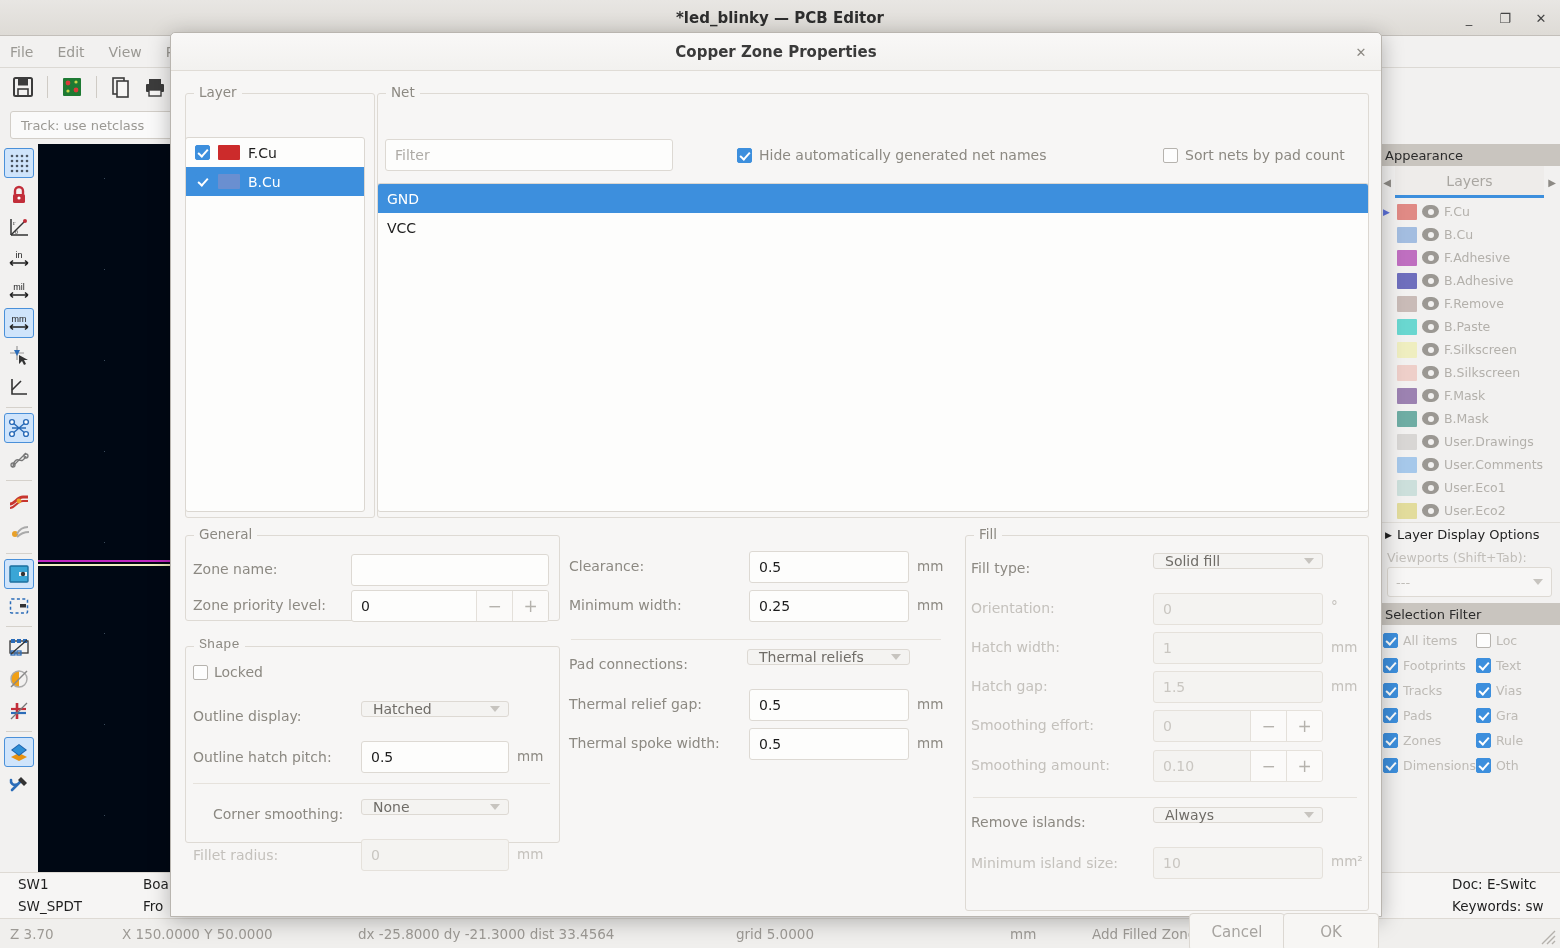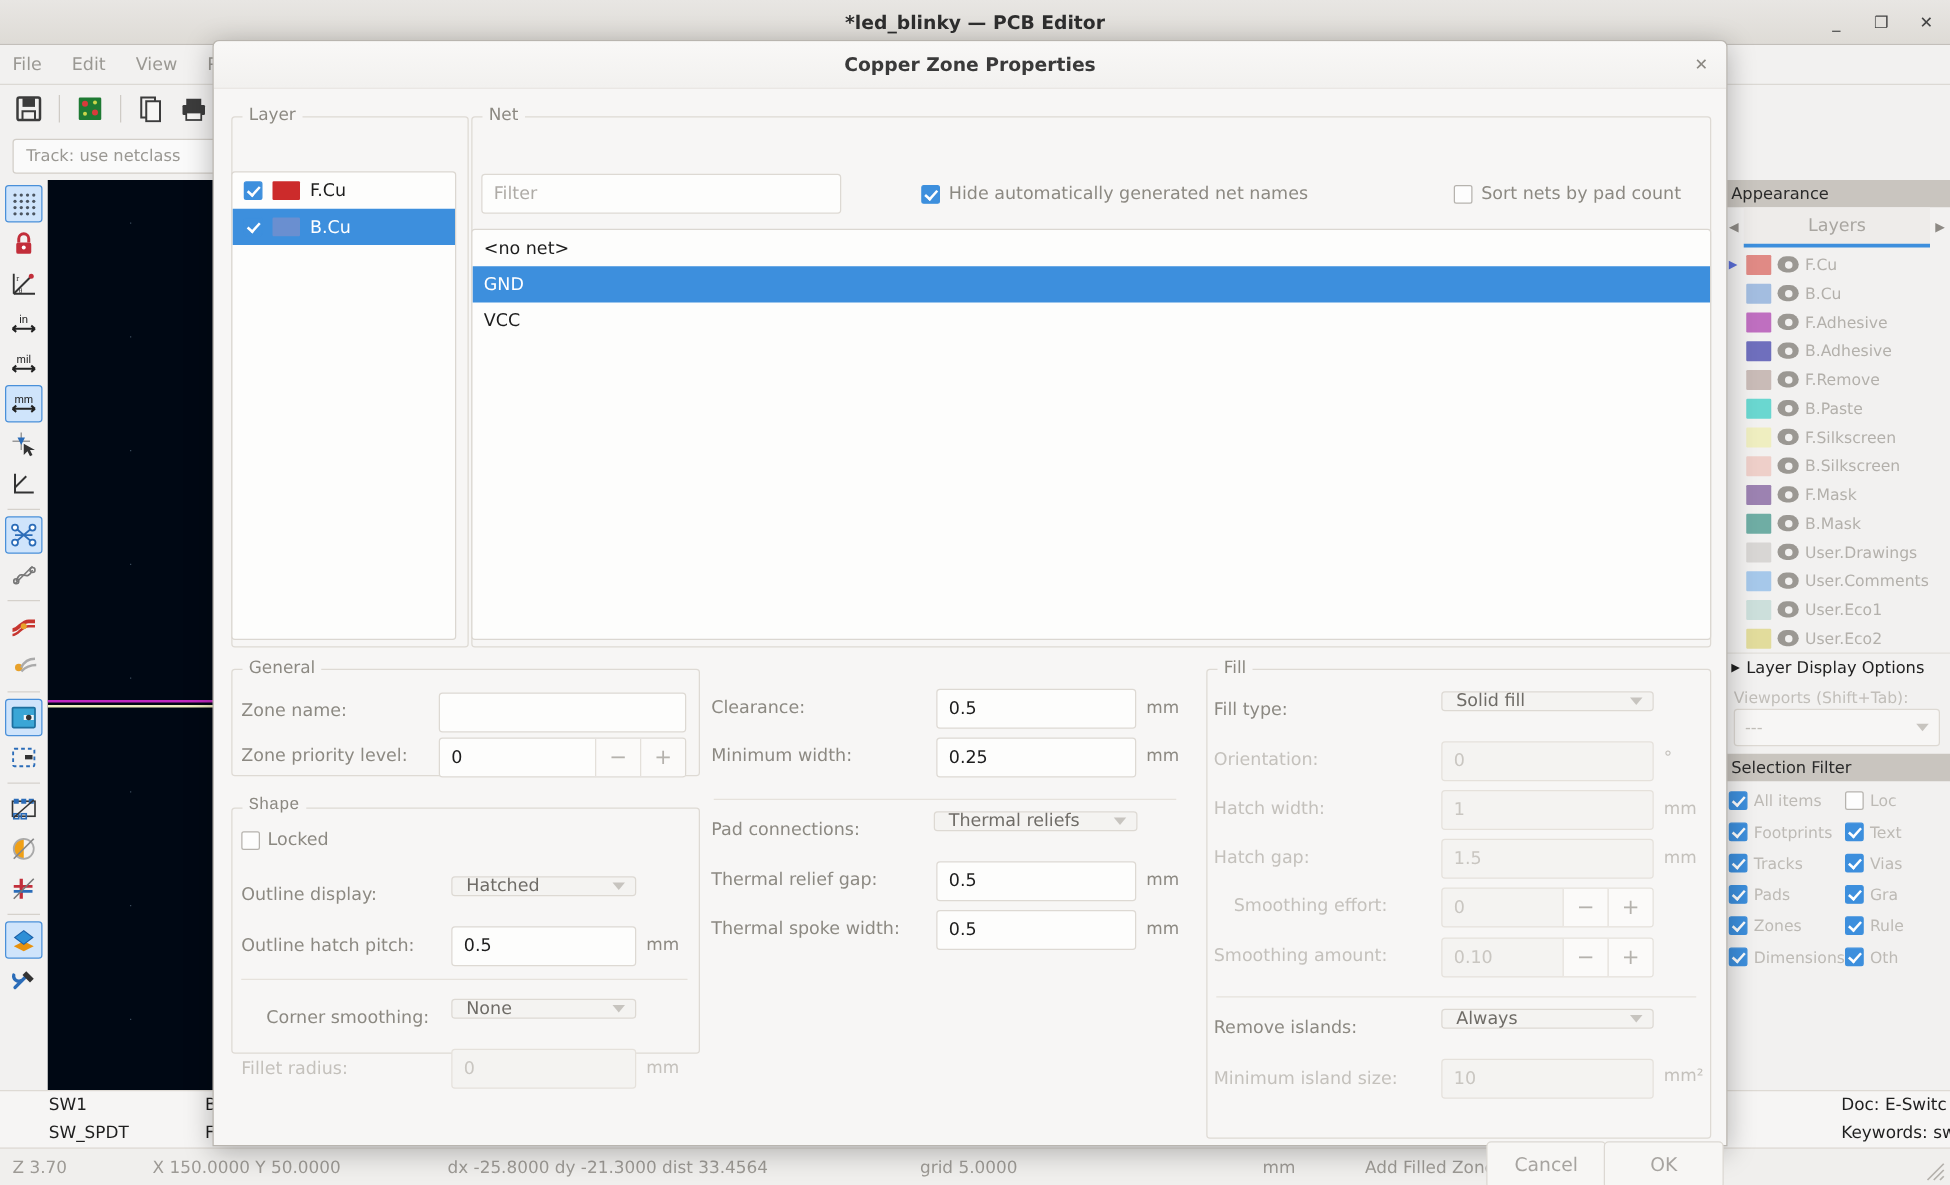--- a/index.html
+++ b/index.html
@@ -144,21 +144,21 @@
     width: 4px; height: 8px; border: solid #fff; border-width: 0 2px 2px 0;
     transform: rotate(42deg);
   }
 
   
   .fp-strip {
     position: absolute; left: 0; top: 872px; width: 1560px; height: 46px;
     background: #f6f5f4; border-top: 1px solid #dedad4;
     font-size: 13.5px; color: #1f1f1f;
   }
-  .fp-cell { position: absolute; white-space: nowrap; margin-left: 21px; }
+  .fp-cell { position: absolute; white-space: nowrap; }
 
   
   .statusbar {
     position: absolute; left: 0; bottom: 0; width: 1560px; height: 30px;
     background: #f0efed; border-top: 1px solid #dedad4;
     display: flex; align-items: center; color: #9d9a95; font-size: 13.5px;
   }
   .sb { position: absolute; white-space: nowrap; }
   .resize-grip { position: absolute; right: 4px; bottom: 3px; width: 18px; height: 18px; }
 
@@ -727,21 +727,20 @@
       <div style="position:absolute; left:566px; top:76px; display:flex; align-items:center; gap:7px;">
         <span class="chk on"></span>
         <span class="lbl">Hide automatically generated net names</span>
       </div>
       <div style="position:absolute; left:992px; top:76px; display:flex; align-items:center; gap:7px;">
         <span class="chk"></span>
         <span class="lbl">Sort nets by pad count</span>
       </div>
 
       <div class="listbox" style="position:absolute; left:206px; top:112px; width:992px; height:329px;">
-        <div class="lrow" style="height:29px;">&lt;no net&gt;</div>
         <div class="lrow sel" style="height:29px;">GND</div>
         <div class="lrow" style="height:29px;">VCC</div>
       </div>
 
       <div class="grp" style="left:14px; top:464px; width:375px; height:86px;">
         <span class="grp-legend">General</span>
       </div>
       <div class="lbl" style="position:absolute; left:22px; top:490px;">Zone name:</div>
       <div class="txtin" style="position:absolute; left:180px; top:483px; width:198px;"></div>
       <div class="lbl" style="position:absolute; left:22px; top:526px;">Zone priority level:</div>
@@ -814,21 +813,21 @@
       <div class="unit dim" style="position:absolute; left:1160px; top:527px;">°</div>
 
       <div class="lbl dim" style="position:absolute; left:800px; top:568px;">Hatch width:</div>
       <div class="txtin disabled" style="position:absolute; left:982px; top:561px; width:170px;">1</div>
       <div class="unit dim" style="position:absolute; left:1160px; top:568px;">mm</div>
 
       <div class="lbl dim" style="position:absolute; left:800px; top:607px;">Hatch gap:</div>
       <div class="txtin disabled" style="position:absolute; left:982px; top:600px; width:170px;">1.5</div>
       <div class="unit dim" style="position:absolute; left:1160px; top:607px;">mm</div>
 
-      <div class="lbl dim" style="position:absolute; left:800px; top:646px;margin-left:16px;">Smoothing effort:</div>
+      <div class="lbl dim" style="position:absolute; left:800px; top:646px;">Smoothing effort:</div>
       <div class="spin dis" style="position:absolute; left:982px; top:639px; width:170px;">
         <span class="val">0</span>
         <span class="btn">−</span>
         <span class="btn">+</span>
       </div>
 
       <div class="lbl dim" style="position:absolute; left:800px; top:686px;">Smoothing amount:</div>
       <div class="spin dis" style="position:absolute; left:982px; top:679px; width:170px;">
         <span class="val">0.10</span>
         <span class="btn">−</span>

